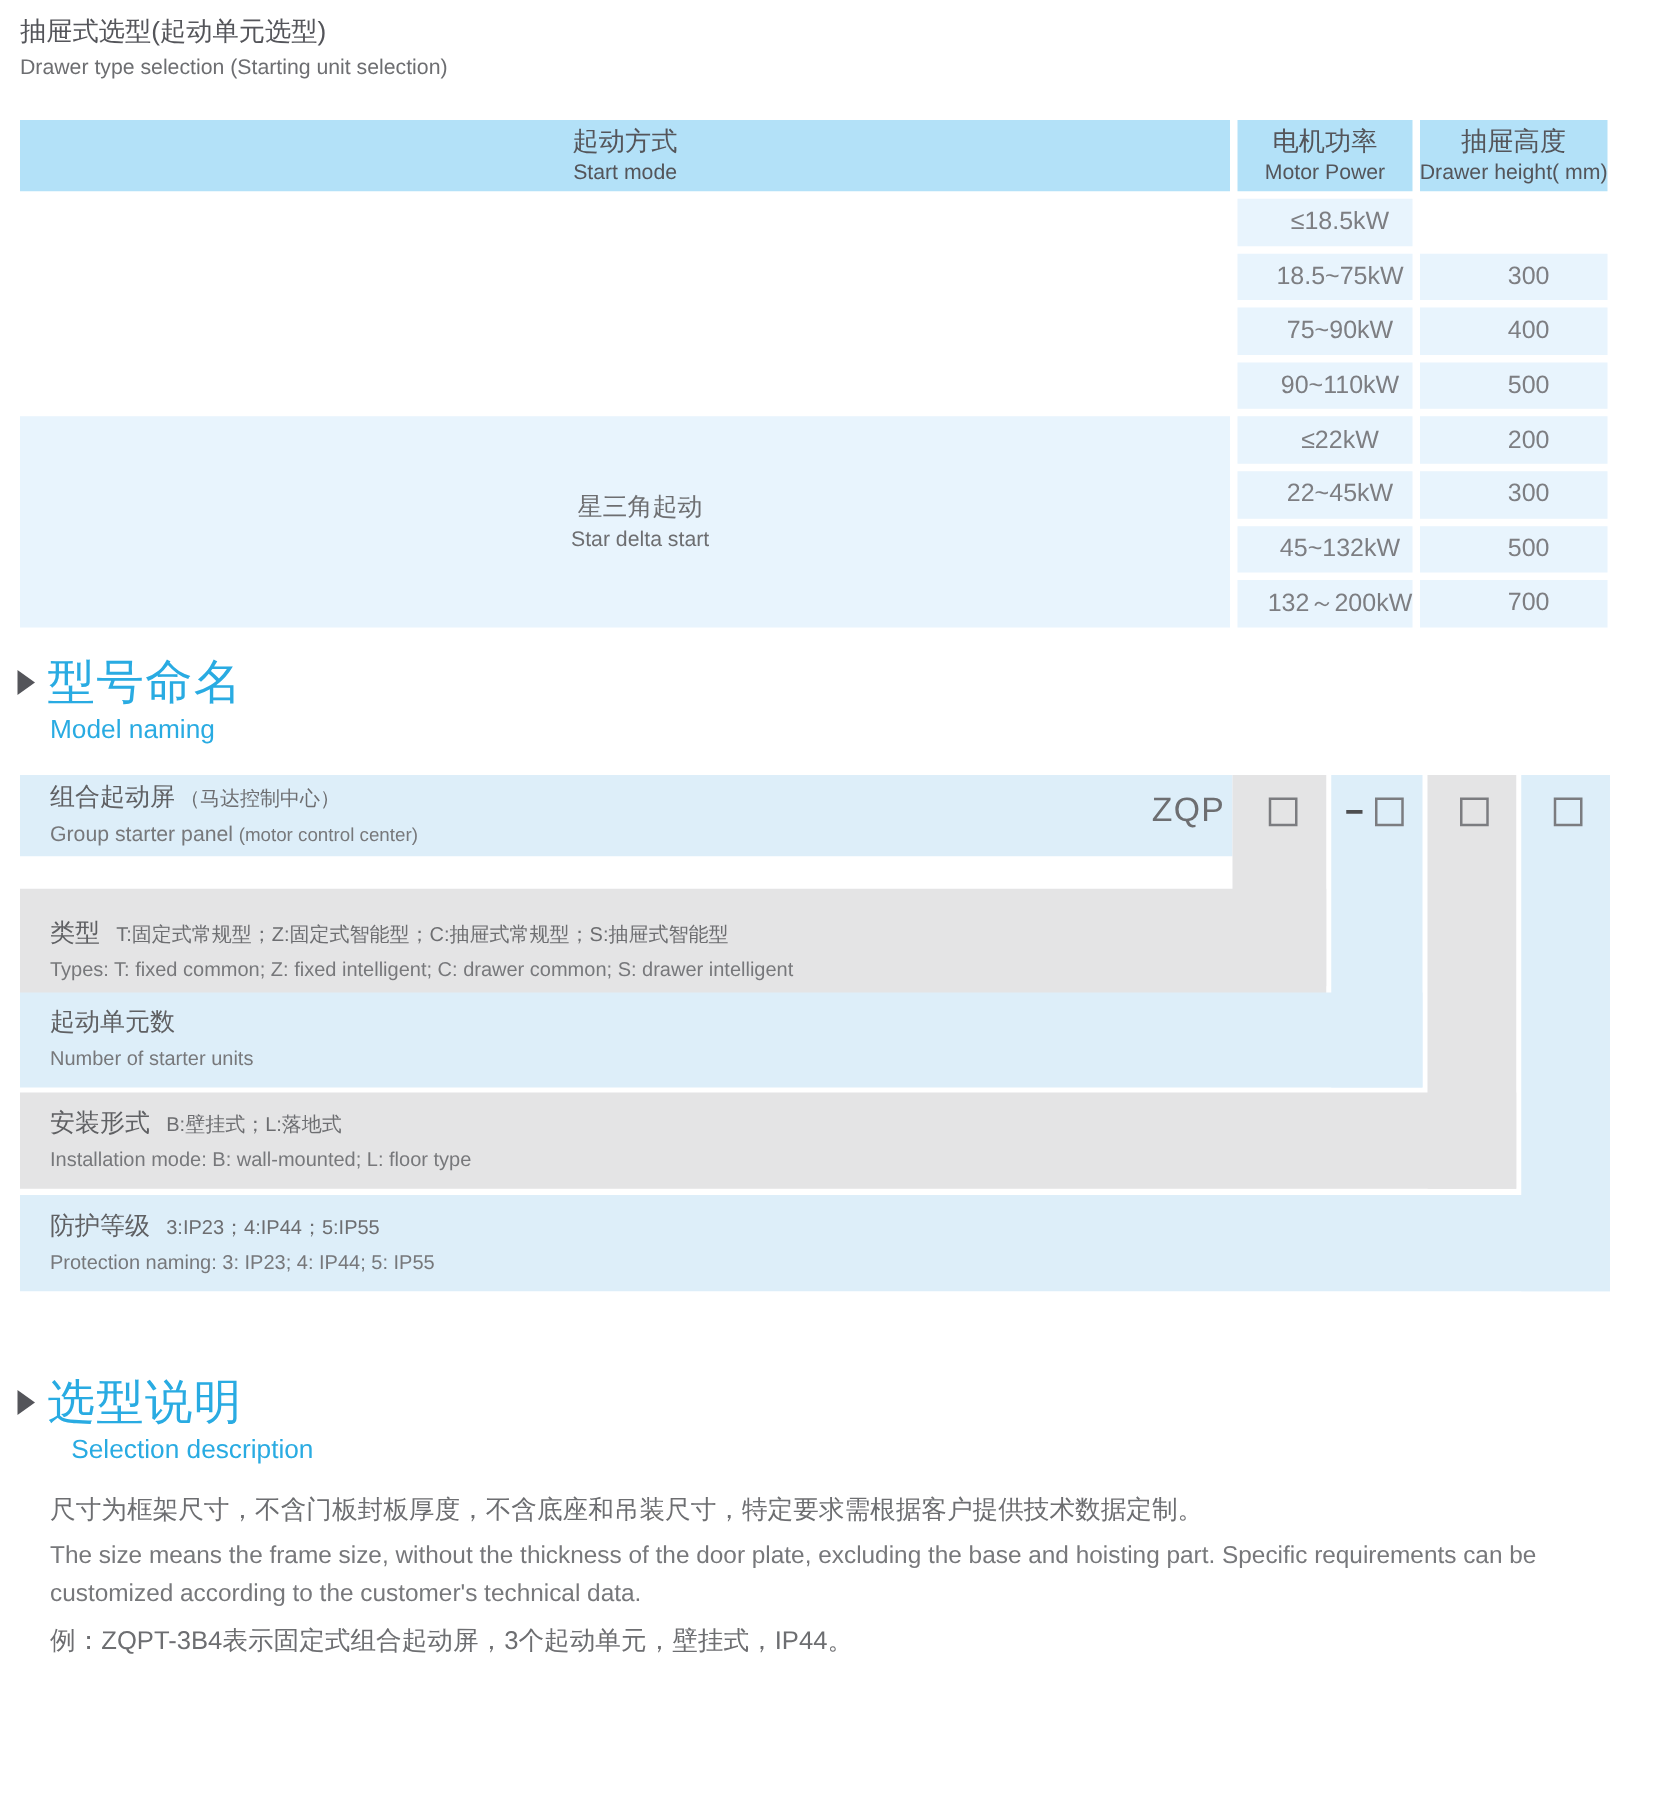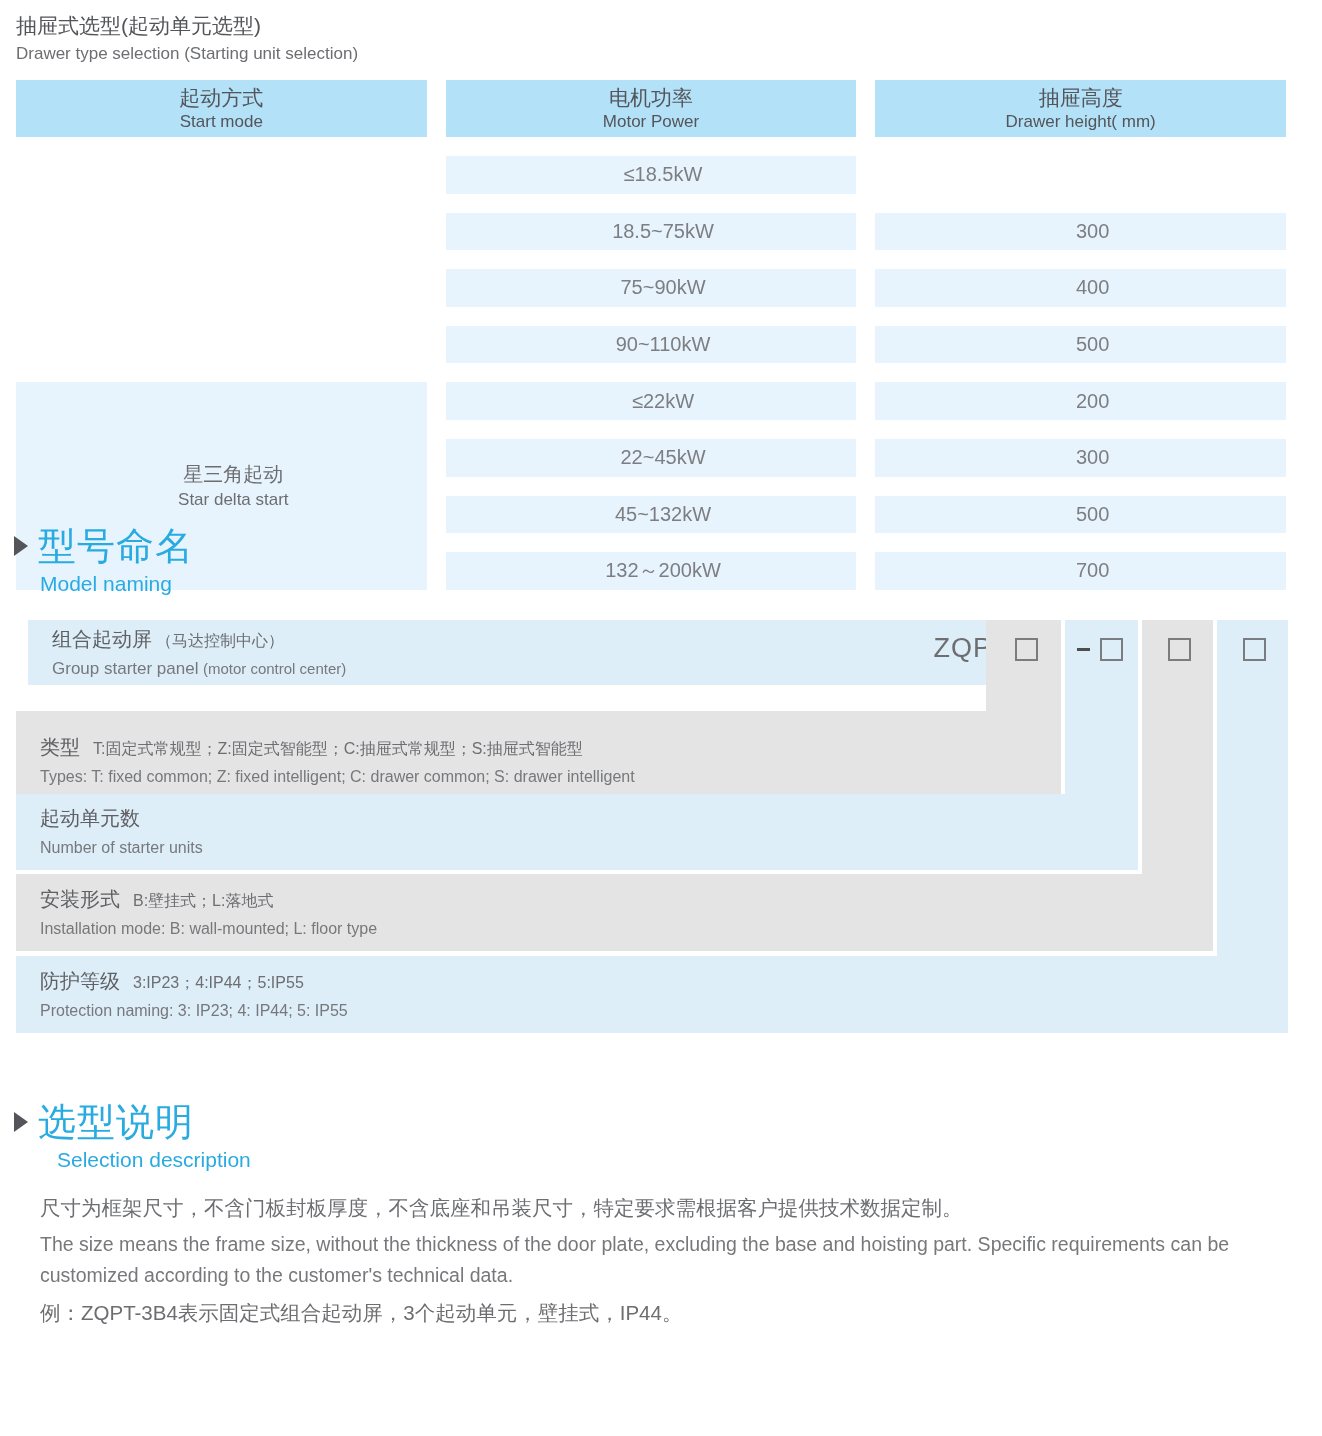--- a/index.html
+++ b/index.html
@@ -13,25 +13,25 @@
   }
   .abs { position:absolute; }
 
   
   .page-title { left:16px; top:12px; }
   .page-title .zh { font-size:21px; color:var(--text-dark,#54555a); line-height:28px; display:block; }
   .page-title .en { font-size:17px; color:var(--text-mid,#6d6e71); line-height:24px; display:block; margin-top:2px; }
 
   
   .sel-table {
-    left:16px; top:80px; width:1270px;
+    left:16px; top:96px; width:1270px;
     display:grid;
-    grid-template-columns:1fr 1fr 1fr;
+    grid-template-columns:1fr;
     grid-template-rows:57px repeat(8,37.6px);
-    gap:19px;
+    gap:6px;
     background:#ffffff;
   }
   .sel-table .cell {
     display:flex; flex-direction:column; align-items:center; justify-content:center;
     text-align:center;
   }
   .sel-table .th { background:var(--header-blue,#b3e1f8); }
   .sel-table .th .th-zh { font-size:21px; color:var(--text-dark,#54555a); line-height:27px; }
   .sel-table .th .th-en { font-size:17px; color:var(--text-dark,#54555a); line-height:22px; }
   .sel-table .td { background:var(--row-blue,#e8f4fd); font-size:20px; color:var(--text-light,#7d7e82);padding-left:24px; }
@@ -138,21 +138,21 @@
 <div class="abs section-head" style="left:14px;top:524px">
   <div class="title-row">
     <span class="tri"></span>
     <h2>型号命名</h2>
   </div>
   <div class="subtitle">Model naming</div>
 </div>
 
 <div class="abs diagram">
 
-  <div class="bar blue" style="left:12px;top:0;width:970px;height:65px">
+  <div class="bar blue" style="left:0;top:0;width:970px;height:65px">
     <div class="row-text">
       <div class="zh-line">
         <span class="zh-main">组合起动屏</span><span class="zh-sub" style="margin-left:4px">（马达控制中心）</span>
       </div>
       <div class="en-line">
         <span class="en-main">Group starter panel</span>
         <span class="en-sub">(motor control center)</span>
       </div>
     </div>
     <span class="zqp">ZQP</span>

